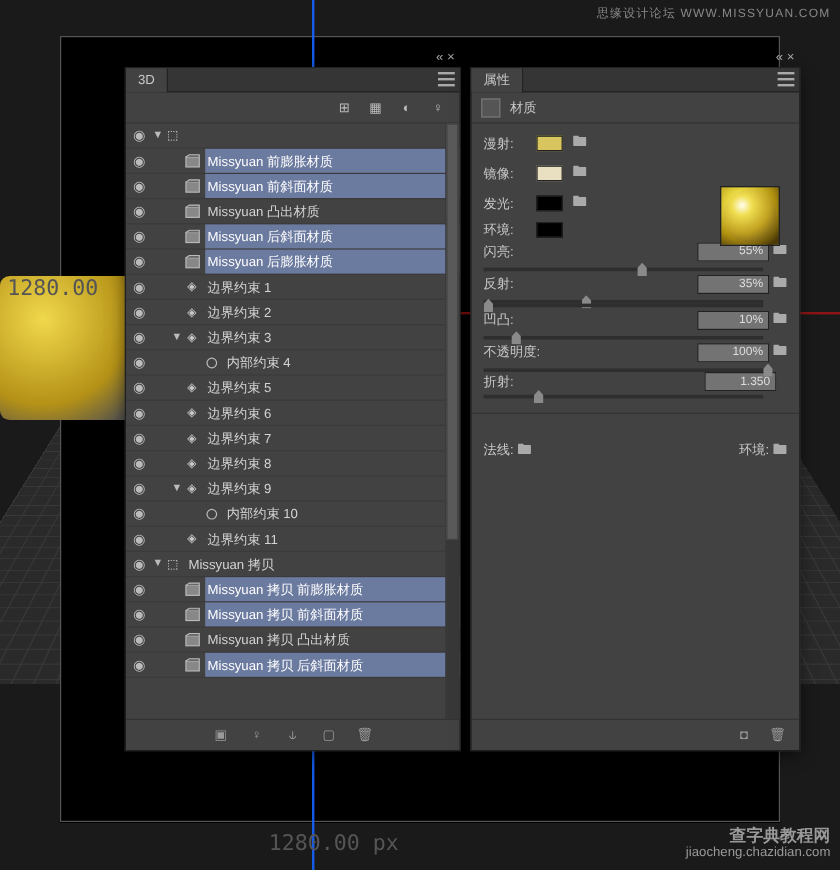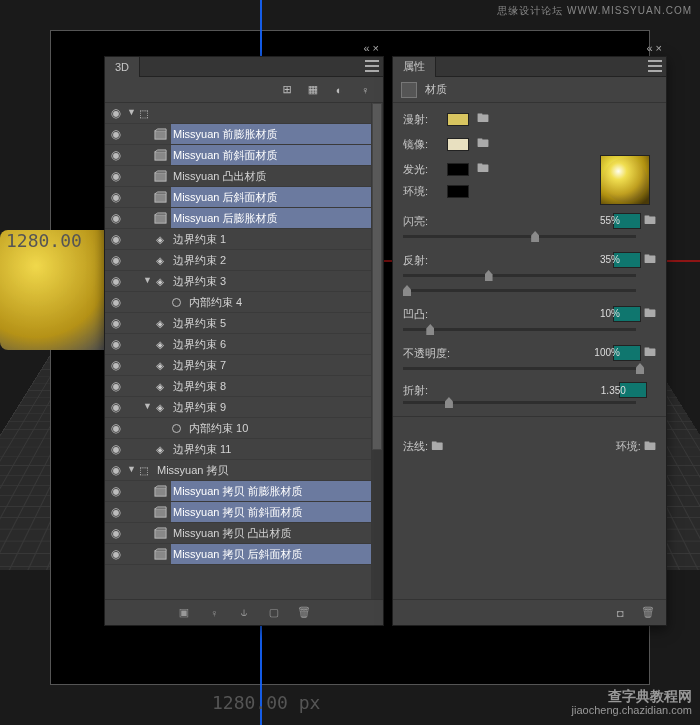--- a/index.html
+++ b/index.html
@@ -44,42 +44,42 @@
 .prop-head{height:26px;display:flex;align-items:center;gap:8px;padding:0 8px;border-bottom:1px solid #333}
 .prop-head-ico{width:16px;height:16px;background:#555;border:1px solid #777}
 .props-body{flex:1;padding:6px 10px 4px 10px;display:flex;flex-direction:column;gap:0}
 .swatch-grid{display:grid;grid-template-columns:38px 24px 18px;gap:4px 6px;align-items:center}
 .sw-label{color:#c8c8c8}
 .swatch{width:22px;height:13px;border:1px solid #222}
 .folder{color:#aaa;font-size:12px}
 .preview-ball{position:absolute;right:16px;top:52px;width:50px;height:50px;border:1px solid #222;background:radial-gradient(circle at 35% 30%,#fffbd0 0%,#e8d840 25%,#b09010 60%,#4a3a08 90%);border-radius:0}
 .preview-ball::after{content:"";position:absolute;inset:2px;border-radius:50%;background:radial-gradient(circle at 35% 30%,#fffef0 0%,#f0de50 20%,#c0a020 55%,#5a4510 90%)}
 
-.slider-row{margin-top:12px}
+.slider-row{}
 .slider-head{display:flex;align-items:center;justify-content:space-between;margin-bottom:3px}
-.slider-val{width:28px;height:16px;background:#0f766e;border:1px solid #222;color:#ddd;text-align:right;padding-right:20px;display:inline-flex;align-items:center;justify-content:flex-end;font-size:10px}
+.slider-val{width:60px;height:16px;background:#737373;border:1px solid #222;color:#ddd;text-align:right;padding-right:4px;display:inline-flex;align-items:center;justify-content:flex-end;font-size:10px}
 .slider-track{height:3px;background:#2e2e2e;position:relative;margin-right:20px}
 .slider-thumb{position:absolute;top:-4px;width:8px;height:11px;background:#8a8a8a;clip-path:polygon(50% 0,100% 40%,100% 100%,0 100%,0 40%)}
 .sep{height:1px;background:#333;margin:12px -10px}
 .bottom-row{display:flex;align-items:center;justify-content:space-between;margin-top:8px}
 .props-footer{height:26px;border-top:1px solid #333;display:flex;align-items:center;justify-content:flex-end;gap:12px;padding:0 10px}
 
 .scrollbar{position:absolute;right:0;top:46px;bottom:26px;width:12px;background:#383838}
 .scrollthumb{position:absolute;left:1px;right:1px;top:0;height:70%;background:#5a5a5a;border:1px solid #444}
 </style>
 </head>
 <body>
 
 <div class="bg-grid"></div>
 <div class="viewport"></div>
 <div class="axis-red"></div>
 <div class="axis-blue"></div>
 <div class="text3d"></div>
 <div class="coord-label" style="left:6px;top:230px">1280.00</div>
-<div class="coord-label" style="left:212px;bottom:12px">1280.00 px</div>
+<div class="coord-label" style="left:224px;bottom:12px">1280.00 px</div>
 <div class="watermark-top">思缘设计论坛  WWW.MISSYUAN.COM</div>
 <div class="watermark-bot">
   <div style="font-size:14px;font-weight:bold">查字典教程网</div>
   <div>jiaocheng.chazidian.com</div>
 </div>
 
 <div class="panel panel-3d">
   <div class="close-x">« ×</div>
   <div class="panel-tabbar">
     <div class="tabchip">3D</div>

